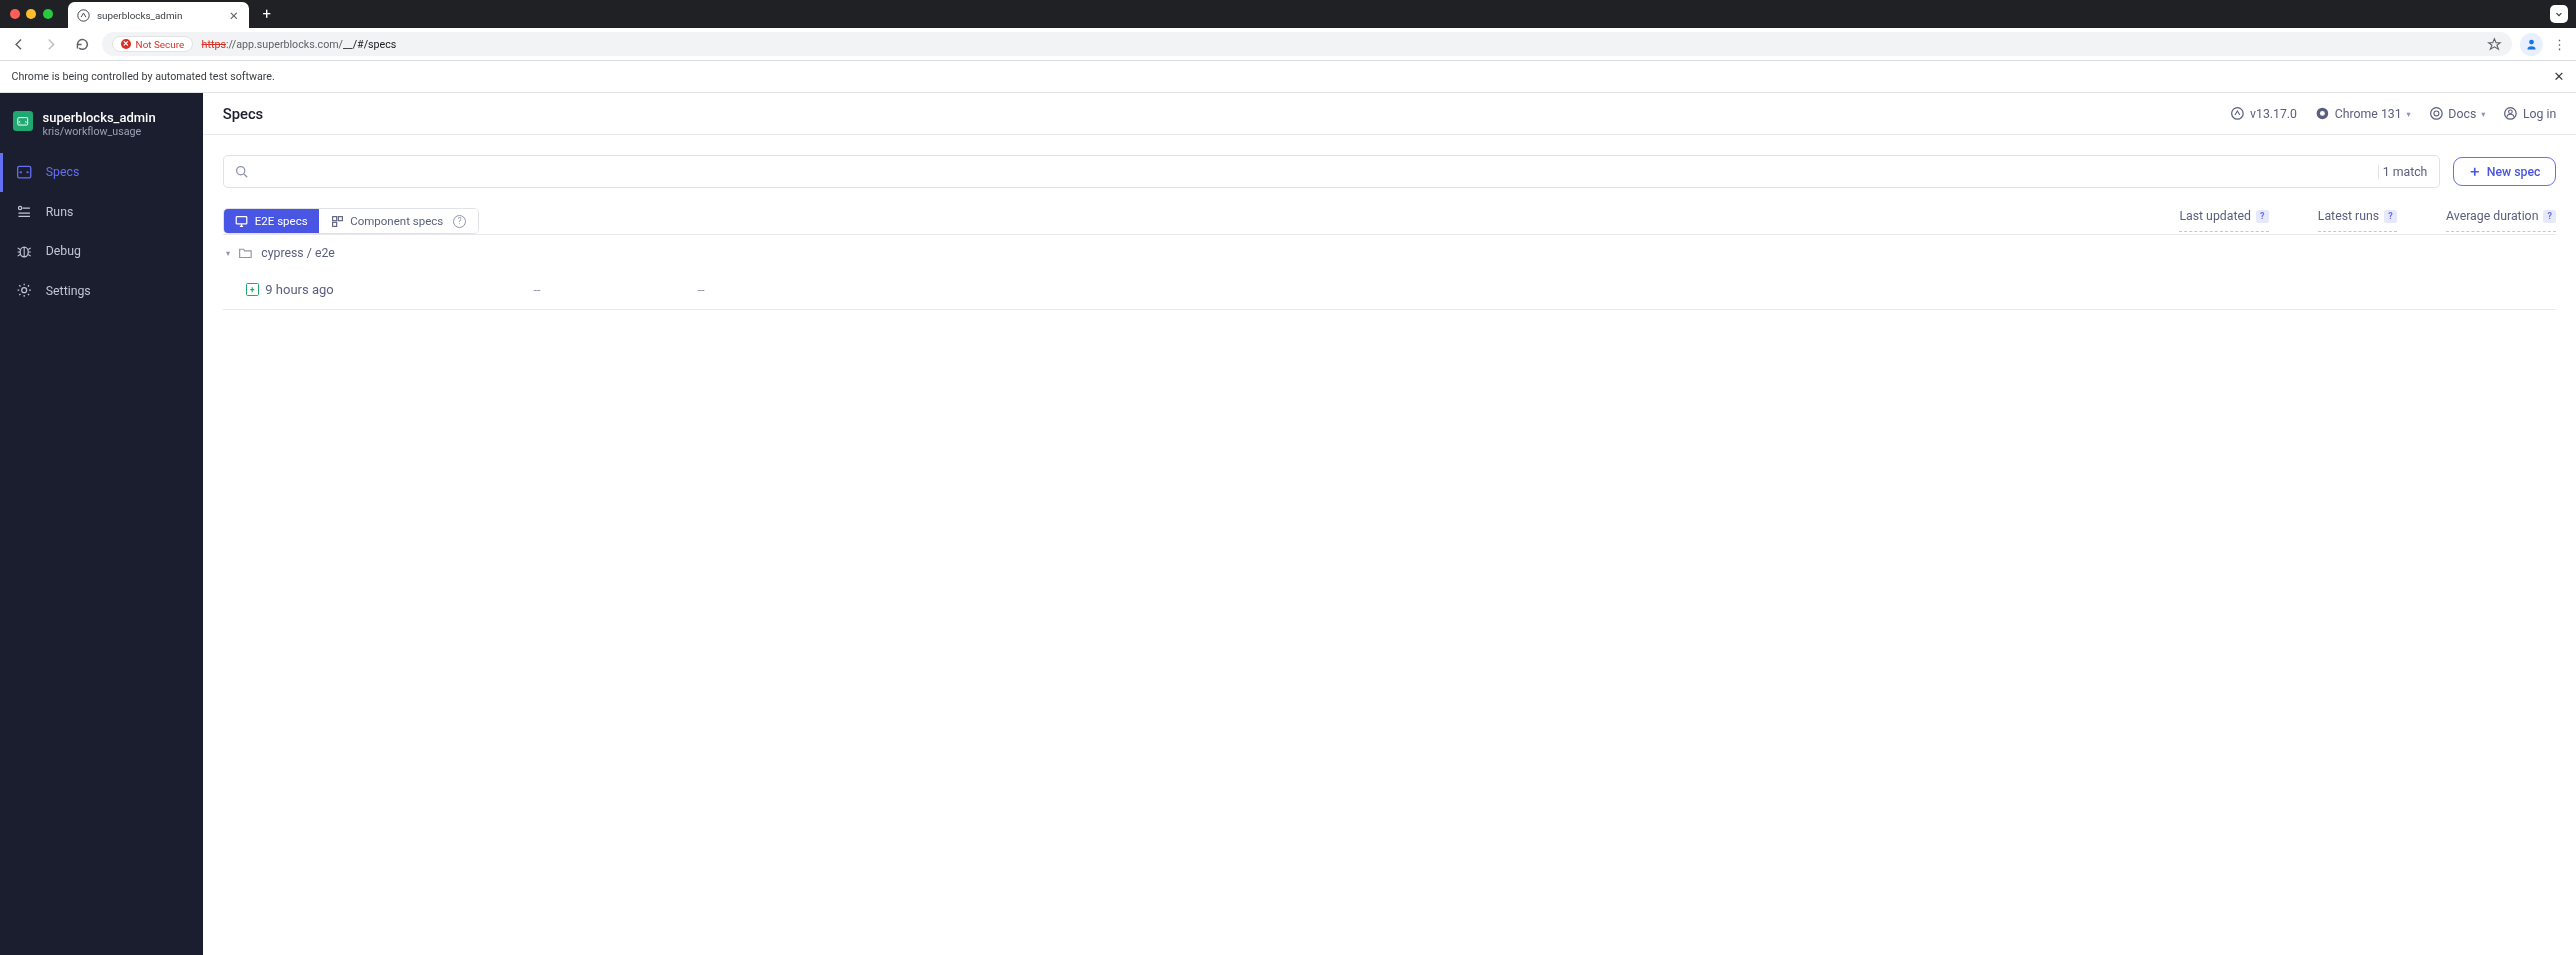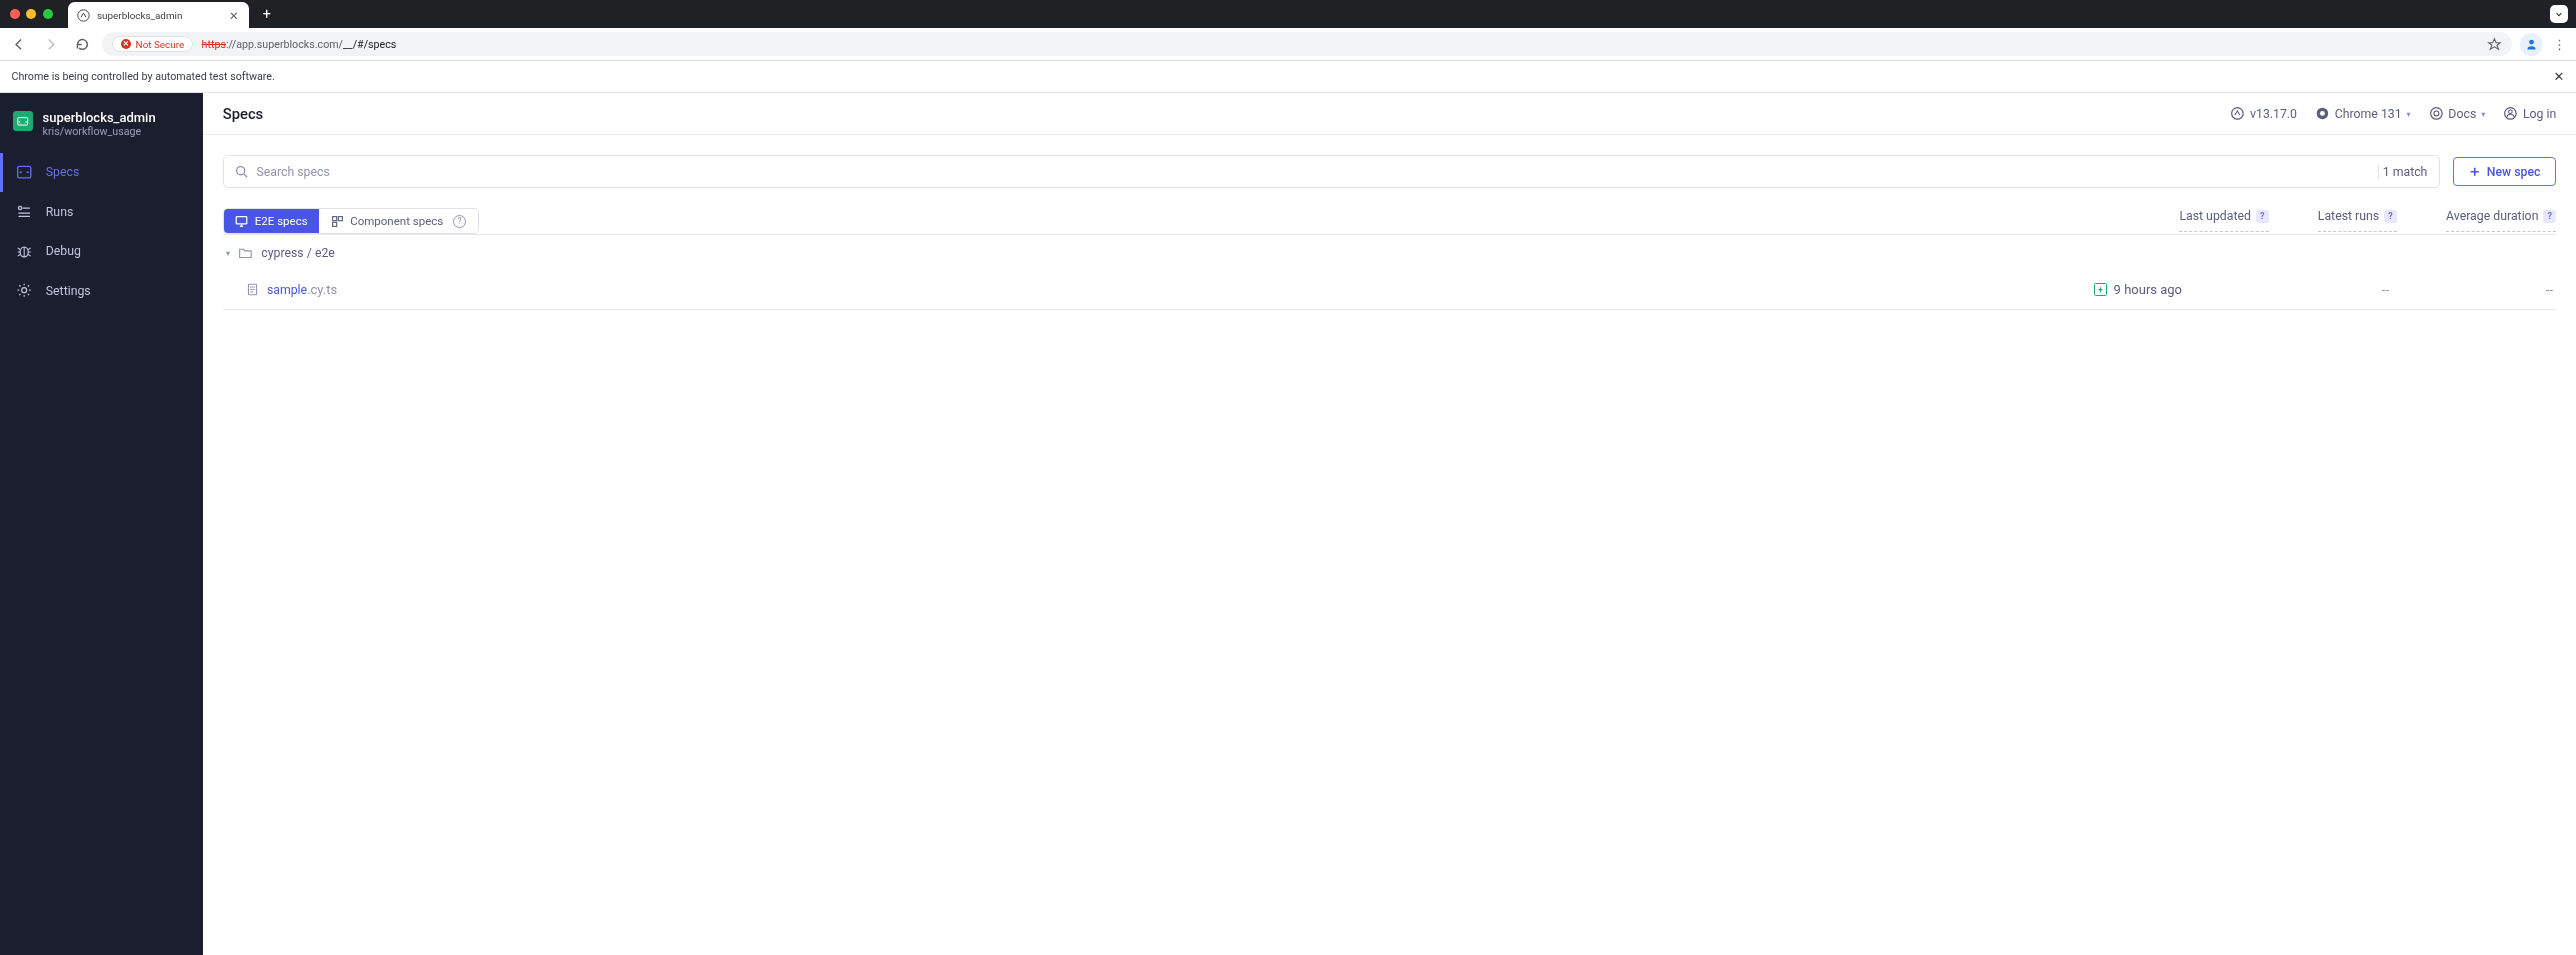--- a/index.html
+++ b/index.html
@@ -56,21 +56,21 @@
     .topbar-right { display:flex; align-items:flex-end; gap:18px; font-size:12.3px; color:#5a5f7d; }
     .top-item { display:flex; align-items:center; gap:4.9px; cursor:pointer; }
     .top-item .chev { font-size:8.2px; color:#9095ad; }
 
     .content { padding: 19.7px; }
     .search-row { display:flex; align-items:center; gap:13px; margin-bottom: 19.7px; }
     .search-box { flex:1; display:flex; align-items:center; border:0.8px solid #e1e1e8; border-radius:4.9px; height:33px; padding:0 11.5px; gap:8.2px; }
     .search-box input { border:none; outline:none; flex:1; font-size:12.3px; color:#1b1e2e; background:transparent; }
     .search-box input::placeholder { color:#9095ad; }
     .match-count { color:#5a5f7d; font-size:12.3px; padding-left: 4px; border-left: 0.8px solid #e1e1e8; margin-left:auto; }
-    .new-spec-btn { display:flex; align-items:center; gap:6.6px; border:0.8px solid #6470f3; color:#4956e3; background:#fff; padding: 6.6px 14.8px; border-radius:4px; font-size:12.3px; cursor:pointer; font-weight:500; }
+    .new-spec-btn { display:flex; align-items:center; gap:6.6px; border:0.8px solid #6470f3; color:#4956e3; background:#fff; padding: 6.6px 14.8px; border-radius:9px; font-size:12.3px; cursor:pointer; font-weight:500; }
 
     .specs-tabs-row { display:flex; align-items:center; justify-content:space-between; border-bottom: 0.8px solid #e8e8ed; padding-bottom: 0; }
     .specs-tabs { display:inline-flex; border:0.8px solid #e1e1e8; border-radius:4.9px; overflow:hidden; }
     .spec-tab { display:flex; align-items:flex-end; gap:6.6px; padding:4.9px 11.5px; font-size:11.5px; cursor:pointer; background:#fff; color:#5a5f7d; }
     .spec-tab.active { background:#4956e3; color:#fff; }
     .spec-tab.active svg { stroke:#fff; }
     .help-circle { display:inline-flex; width:13px; height:13px; border:1.2px solid #9095ad; border-radius:50%; align-items:center; justify-content:center; font-size:8.2px; color:#9095ad; margin-left:3.3px; }
     .headers { display:flex; gap:49px; align-items:center; }
     .header-col { font-size:12.3px; color:#5a5f7d; display:flex; align-items:center; gap:4.9px; padding-bottom: 8.2px; border-bottom: 0.8px dashed #c4c7d6; }
     .help-badge { background:#e7e9fb; color:#6470f3; border-radius:2.5px; width:13px; height:13px; font-size:9px; display:flex; align-items:center; justify-content:center; font-weight:bold; }
@@ -266,21 +266,20 @@
 
     <div class="content">
       <div class="search-row">
         <div class="search-box">
           <span>
             <svg width="13" height="13" viewBox="0 0 16 16">
                 <circle cx="7" cy="7" r="5" fill="none" stroke="#9095ad" stroke-width="1.6"></circle>
                 <path d="M11 11 L15 15" stroke="#9095ad" stroke-width="1.6"></path>
               </svg>
           </span>
-          <input placeholder="Search specs" style="">
           <span class="match-count">1 match</span>
         </div>
         <button class="new-spec-btn">
           <span>
             <svg width="11.5" height="11.5" viewBox="0 0 14 14">
                 <path d="M7 2 L7 12 M2 7 L12 7" stroke="currentColor" stroke-width="2"></path>
               </svg>
           </span>
           <span>New spec</span>
         </button>
@@ -329,31 +328,20 @@
         <span class="chev-down">▾</span>
         <span>
           <svg width="14.8" height="14.8" viewBox="0 0 18 18">
               <path d="M2 5 L2 14 L16 14 L16 6 L8 6 L7 4 L2 4 Z" fill="none" stroke="#9095ad" stroke-width="1.4"></path>
             </svg>
         </span>
         <span class="folder-path">cypress / e2e</span>
       </div>
 
       <div class="file-row">
-        <div class="file-left">
-          <span>
-            <svg width="13" height="13" viewBox="0 0 16 16">
-                <rect x="3" y="1.5" width="10" height="13" rx="1" fill="none" stroke="#9095ad" stroke-width="1.3"></rect>
-                <path d="M5 5 L11 5 M5 8 L11 8 M5 11 L9 11" stroke="#9095ad" stroke-width="1.1"></path>
-              </svg>
-          </span>
-          <span>
-            <span class="file-name">sample</span><span class="file-ext">.cy.ts</span>
-          </span>
-        </div>
         <div class="file-meta">
           <div class="last-updated">
             <span class="added-icon">+</span>
             <span>9 hours ago</span>
           </div>
           <div class="dash">--</div>
           <div class="dash2">--</div>
         </div>
       </div>
     </div>

